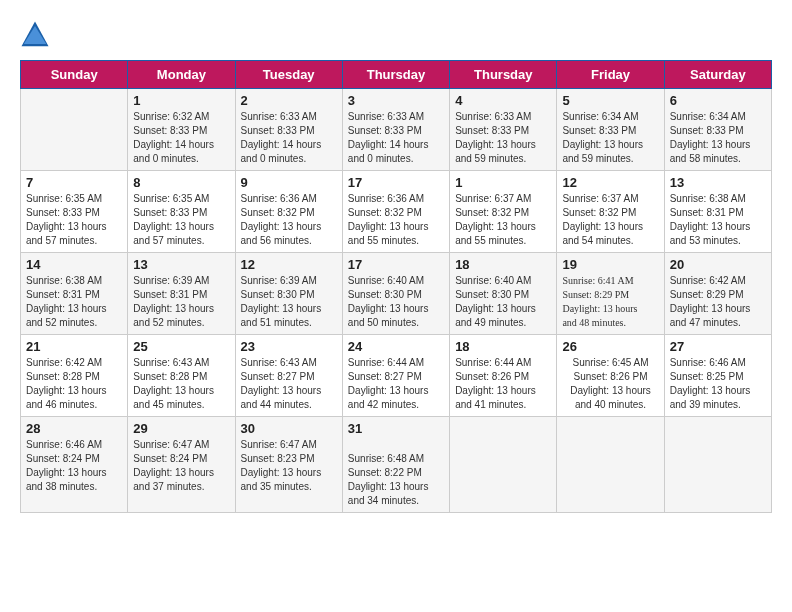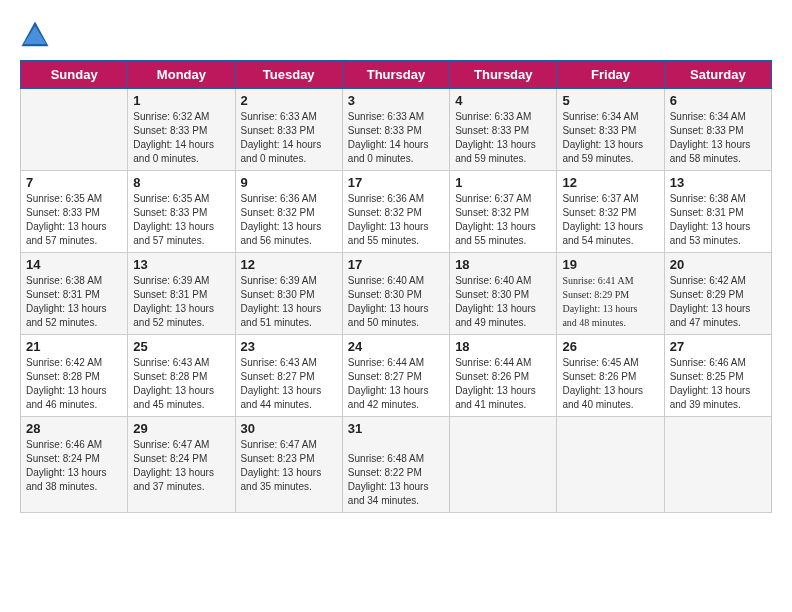--- a/index.html
+++ b/index.html
@@ -302,21 +302,21 @@
         </td>
         <td>
           <span class="day-number">18</span>
           <div class="day-info" style="white-space: pre-line;">Sunrise: 6:44 AM
 Sunset: 8:26 PM
 Daylight: 13 hours
 and 41 minutes.</div>
         </td>
         <td>
           <span class="day-number">26</span>
-          <div class="day-info" style="white-space: pre-line;">Sunrise: 6:45 AM
+          <div class="day-info" style="white-space: pre-line; text-align: center;">Sunrise: 6:45 AM
 Sunset: 8:26 PM
 Daylight: 13 hours
 and 40 minutes.</div>
         </td>
         <td>
           <span class="day-number">27</span>
           <div class="day-info" style="white-space: pre-line;">Sunrise: 6:46 AM
 Sunset: 8:25 PM
 Daylight: 13 hours
 and 39 minutes.</div>

